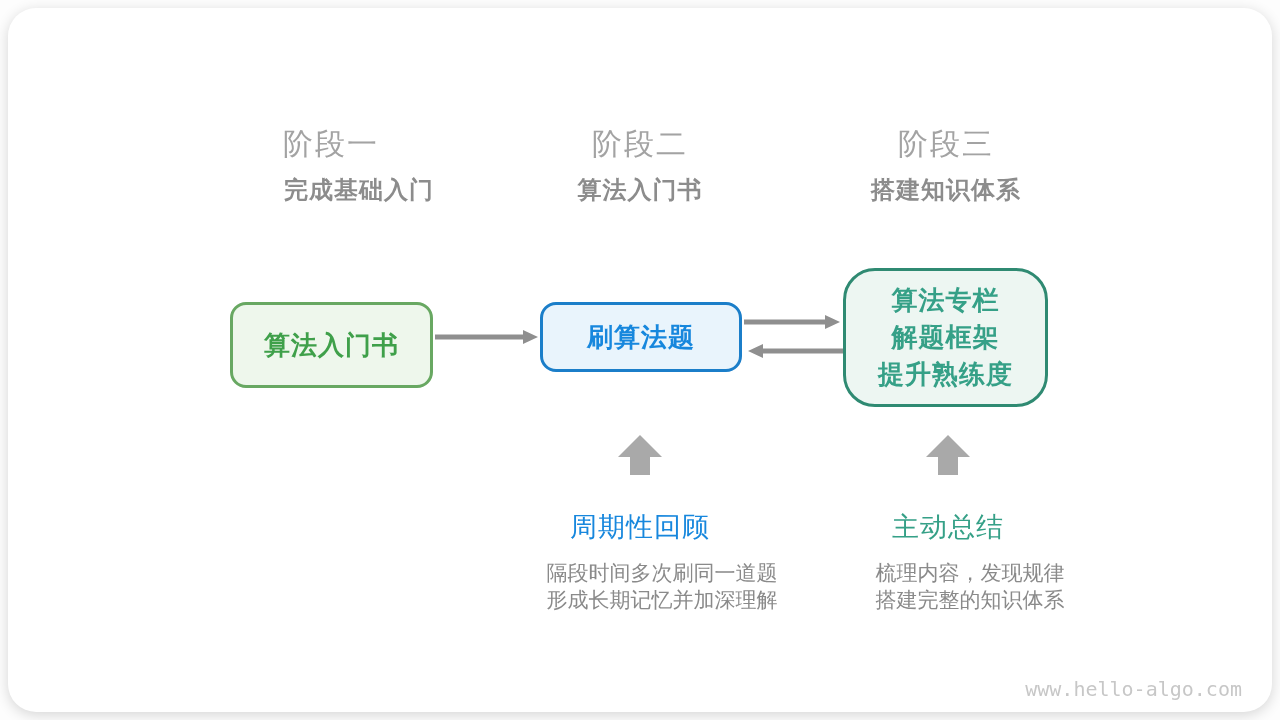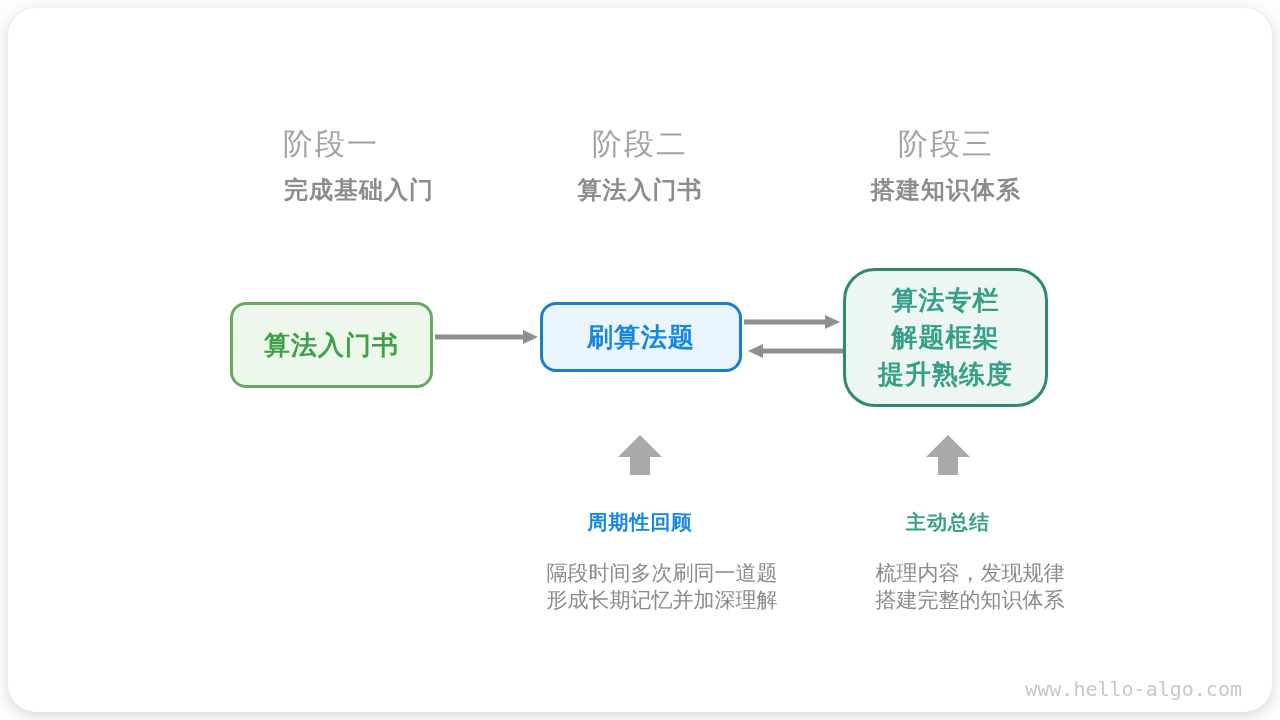--- a/index.html
+++ b/index.html
@@ -60,22 +60,22 @@
   }
   .node-teal {
     border-color: var(--teal-border);
     background: var(--teal-bg);
     color: var(--teal-text);
     border-radius: 32px;
   }
   .node-line { line-height: 37px; }
 
   .annotation-title {
-    font-size: 20px;
-    font-weight: bold;
+    font-size: 27px;
+    font-weight: normal;
     letter-spacing: 1px;
   }
   .annotation-title.blue { color: var(--blue-text); }
   .annotation-title.teal { color: var(--teal-text); }
 
   .annotation-desc {
     font-size: 21px;
     line-height: 27px;
     color: var(--desc-gray);
     text-align: center;

